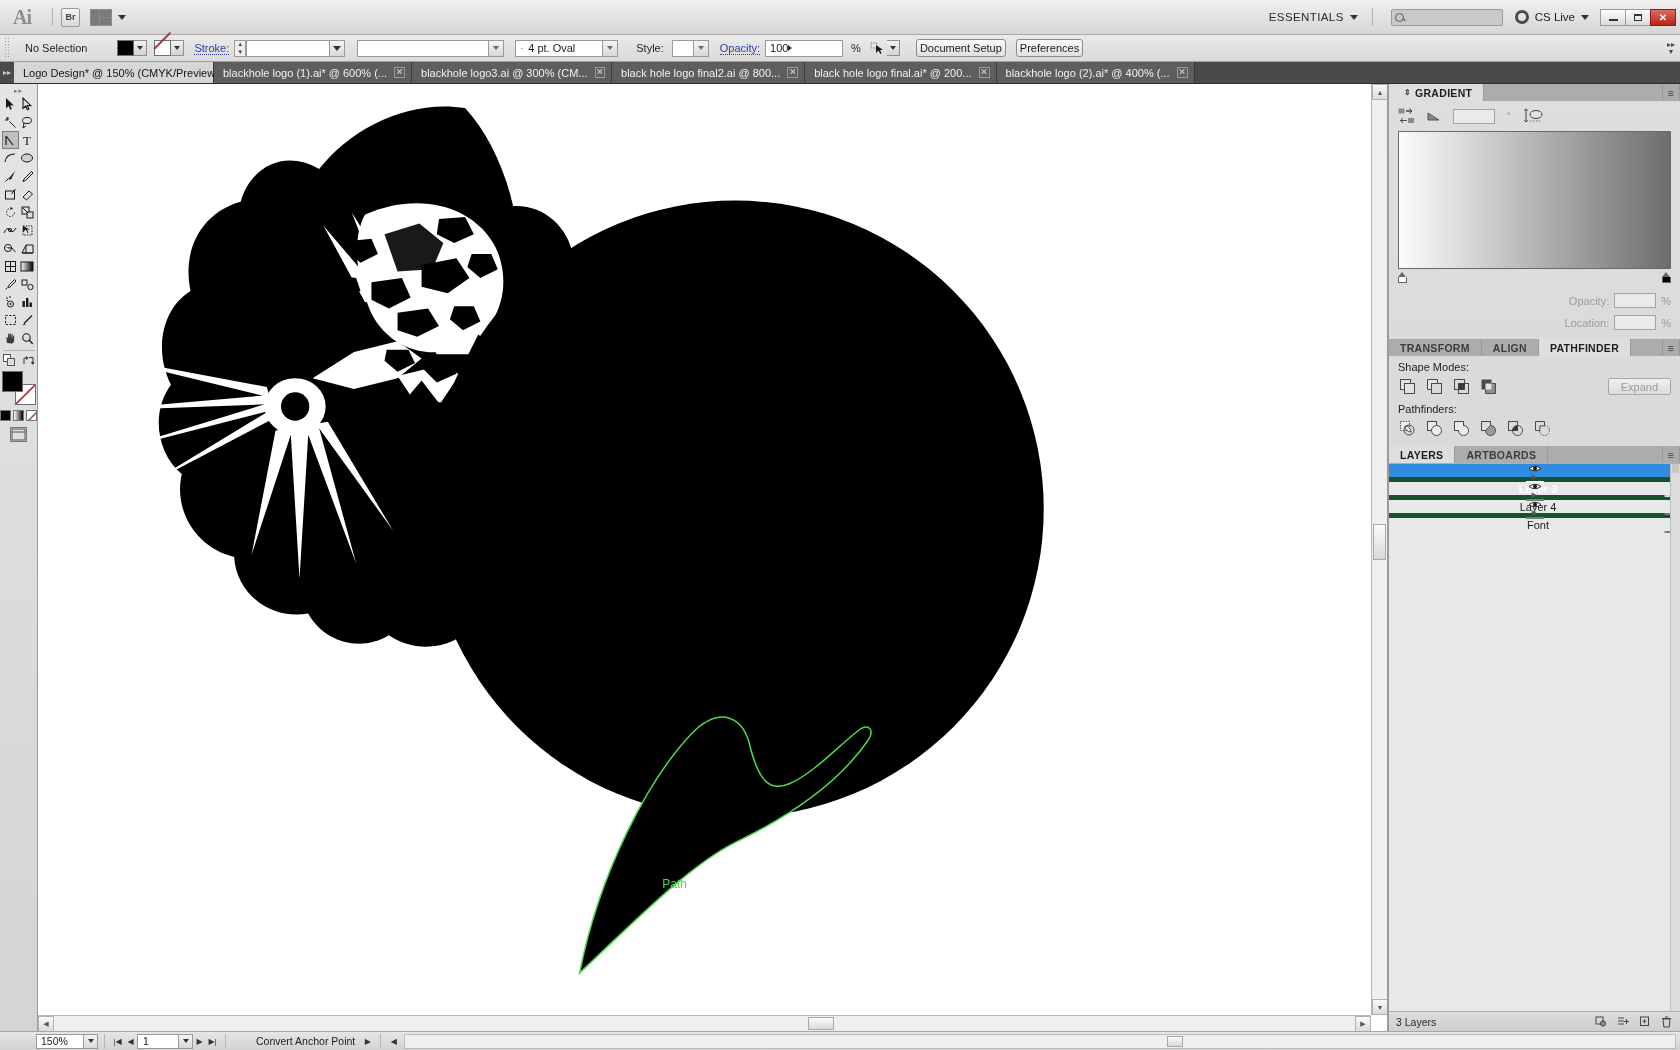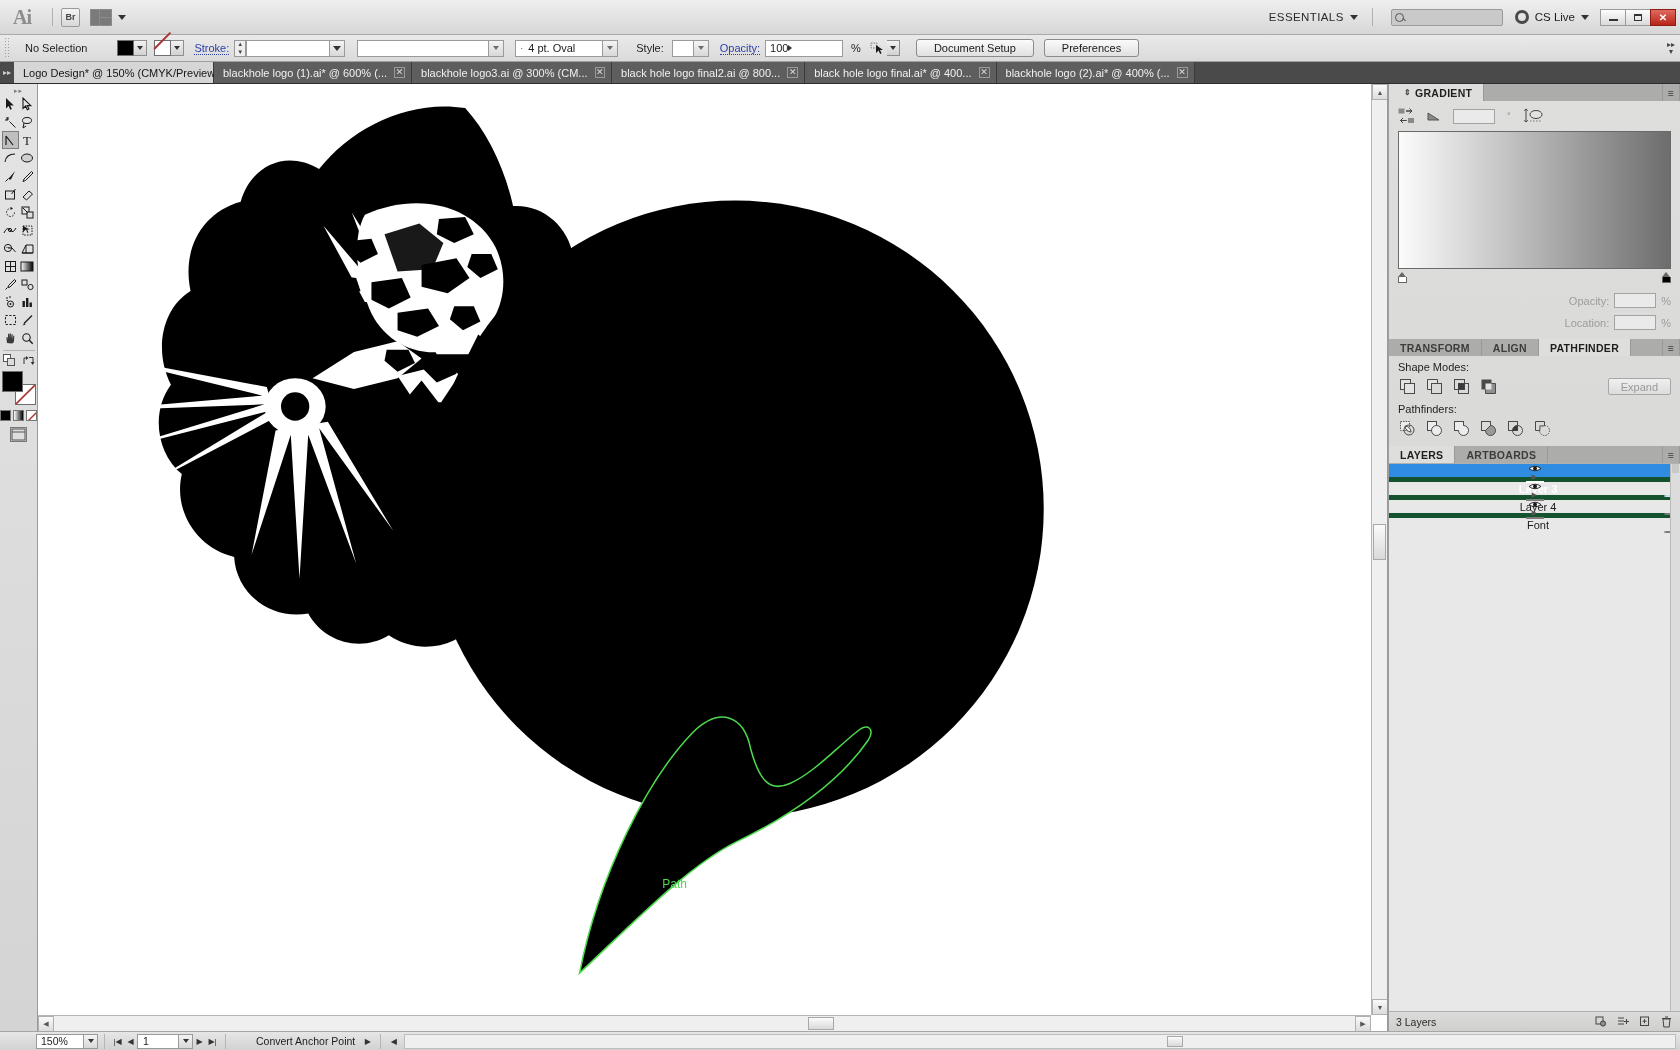--- a/index.html
+++ b/index.html
@@ -78,21 +78,21 @@
   .spinner { width:12px;height:17px;border:1px solid #999;background:#eee;
              display:flex;flex-direction:column; }
   .spinner i { flex:1; display:flex; align-items:center; justify-content:center; font-size:6px; color:#444;}
   .field { height:17px; border:1px solid #9a9a9a; background:#fff; display:flex;
            align-items:center; padding:0 4px; font-size:11px; }
   .combo { display:flex; align-items:center; }
   .combo .tri-btn { width:15px; height:17px; border:1px solid #9a9a9a; border-left:none;
                     background:linear-gradient(#f4f4f4,#d8d8d8); display:flex; align-items:center;
                     justify-content:center; }
   .btn { height:18px; border:1px solid #8b8b8b; border-radius:3px;
-         background:linear-gradient(#fbfbfb,#e0e0e0); padding:0 17px; font-size:11px;
+         background:linear-gradient(#fbfbfb,#e0e0e0); padding:0 3px; font-size:11px;
          display:flex; align-items:center; color:#1a1a1a; }
   .cb-icon { width:18px; height:17px; display:flex; align-items:center; justify-content:center; }
   .cb-more { position:absolute; right:2px; top:2px; width:14px; height:22px;
              display:flex; flex-direction:column; align-items:center; justify-content:center;
              font-size:8px; color:#444; line-height:7px; }
 
   
   .tabbar { height:22px; display:flex; align-items:flex-end;
             background:#4a4a4a; border-bottom:1px solid #2d2d2d; }
   .tab-grip { width:14px; height:22px; color:#cfcfcf; font-size:8px;
@@ -351,21 +351,21 @@
     </div>
     <div class="tab">
       <span>blackhole logo3.ai @ 300% (CM...</span>
       <span class="x">✕</span>
     </div>
     <div class="tab">
       <span>black hole logo final2.ai @ 800...</span>
       <span class="x">✕</span>
     </div>
     <div class="tab">
-      <span>black hole logo final.ai* @ 400...</span>
+      <span>black hole logo final.ai* @ 200...</span>
       <span class="x">✕</span>
     </div>
     <div class="tab">
       <span>blackhole logo (2).ai* @ 400% (...</span>
       <span class="x">✕</span>
     </div>
   </div>
 
   <div class="workspace">
 

